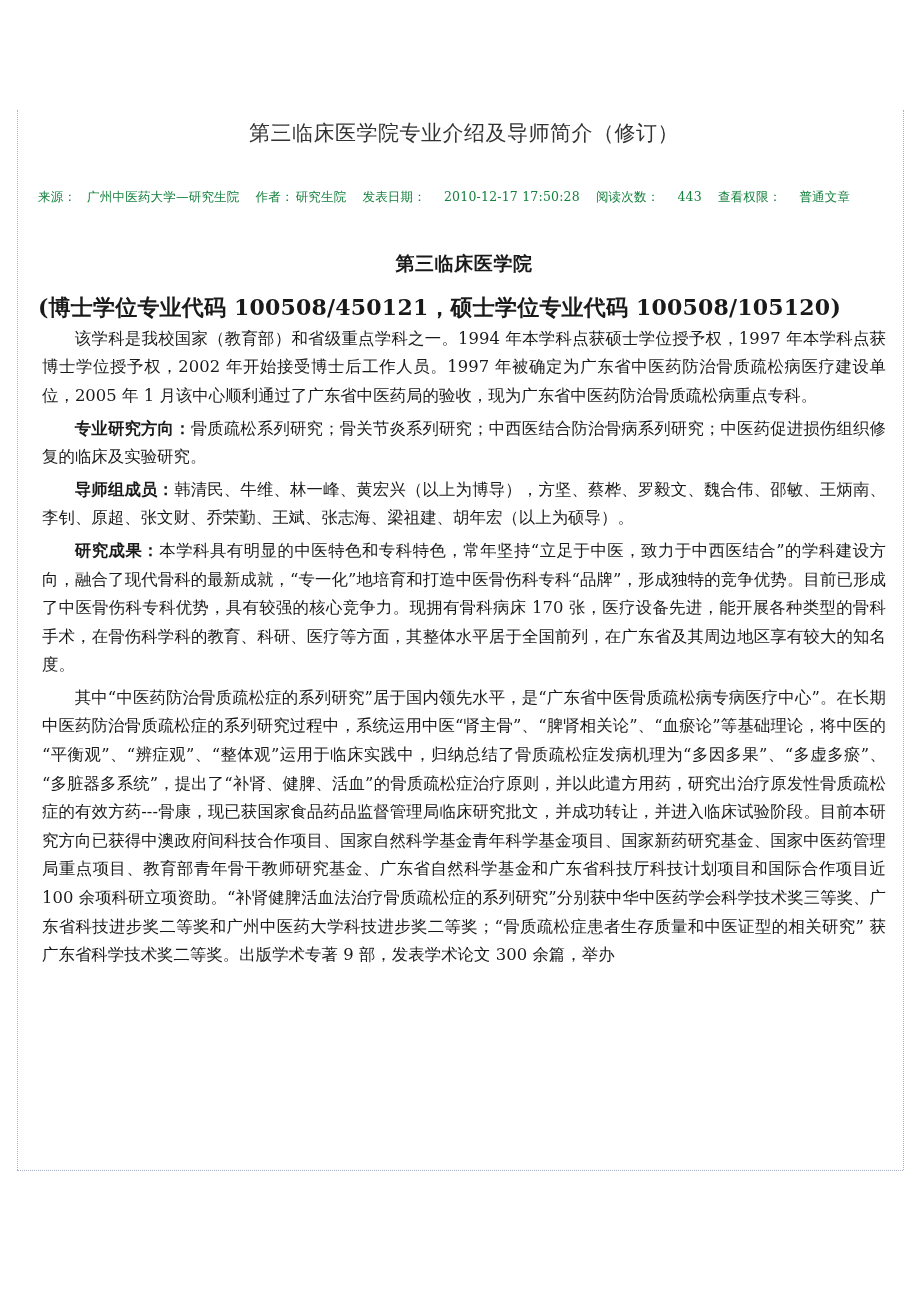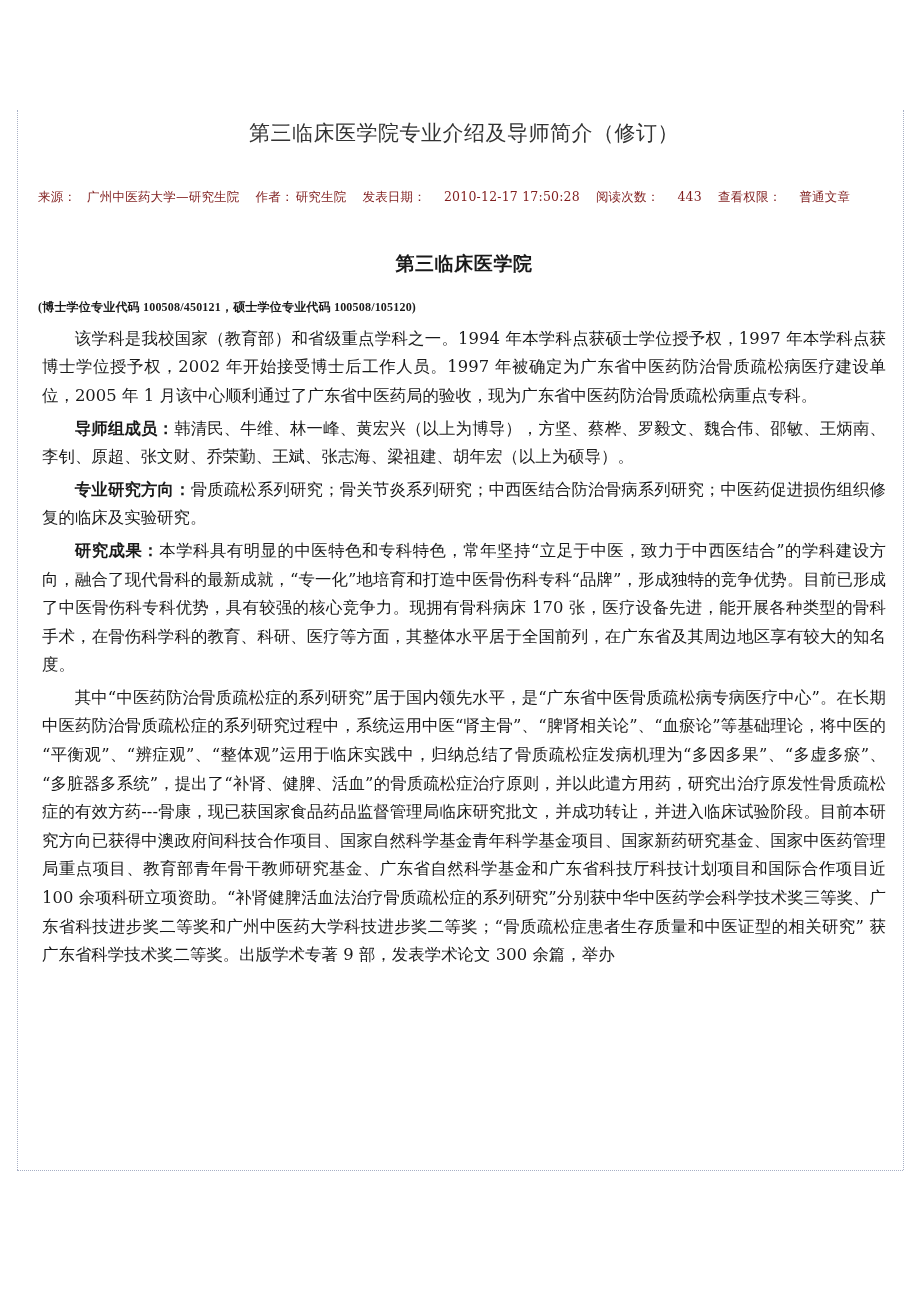--- a/index.html
+++ b/index.html
@@ -67,21 +67,21 @@
     color: #333333;
     margin: 0 0 0 0;
     font-family: "DejaVu Sans", "Liberation Sans", sans-serif;
   }
 
   
   .meta {
     margin-top: 40px;
     font-size: 12.5px;
     line-height: 18px;
-    color: #7f1d1d;
+    color: #15803d;
     white-space: nowrap;
     letter-spacing: .2px;
     font-family: "DejaVu Serif", "Liberation Serif", serif;
   }
   .meta .k { margin-right: 2px; }
   .meta .v { margin-right: 16px; }
   .meta .gap-sm { display: inline-block; width: 9px; }
   .meta .gap-md { display: inline-block; width: 16px; }
 
   
@@ -96,26 +96,25 @@
 
   
   .sub-title {
     font-size: 16px;
     line-height: 26px;
     font-weight: bold;
     margin-top: 17px;
     letter-spacing: .3px;
   }
   .code-line {
-    font-size: 12px;
+    font-size: 22px;
     line-height: 28px;
     font-weight: bold;
     margin-top: 2px;
     letter-spacing: .2px;
-    font-family: Liberation Serif, serif;
   }
 
   
   p.body {
     font-size: 16.4px;
     line-height: 28.6px;
     margin: 4px;
     text-align: justify;
     text-justify: inter-ideograph;
     text-indent: 2em;
@@ -145,25 +144,25 @@
     <h2 class="section-title">第三临床医学院</h2>
 
 
     <div class="code-line">(博士学位专业代码 100508/450121，硕士学位专业代码 100508/105120)</div>
 
     <p class="body">
       <span>该学科是我校国家（教育部）和省级重点学科之一。1994 年本学科点获硕士学位授予权，1997 年本学科点获博士学位授予权，2002 年开始接受博士后工作人员。1997 年被确定为广东省中医药防治骨质疏松病医疗建设单位，2005 年 1 月该中心顺利通过了广东省中医药局的验收，现为广东省中医药防治骨质疏松病重点专科。</span>
     </p>
 
     <p class="body">
-      <span class="lead">导师组成员：</span><span>韩清民、牛维、林一峰、黄宏兴（以上为博导），方坚、蔡桦、罗毅文、魏合伟、邵敏、王炳南、李钊、原超、张文财、乔荣勤、王斌、张志海、梁祖建、胡年宏（以上为硕导）。</span>
+      <span class="lead">专业研究方向：</span><span>骨质疏松系列研究；骨关节炎系列研究；中西医结合防治骨病系列研究；中医药促进损伤组织修复的临床及实验研究。</span>
     </p>
 
     <p class="body">
-      <span class="lead">专业研究方向：</span><span>骨质疏松系列研究；骨关节炎系列研究；中西医结合防治骨病系列研究；中医药促进损伤组织修复的临床及实验研究。</span>
+      <span class="lead">导师组成员：</span><span>韩清民、牛维、林一峰、黄宏兴（以上为博导），方坚、蔡桦、罗毅文、魏合伟、邵敏、王炳南、李钊、原超、张文财、乔荣勤、王斌、张志海、梁祖建、胡年宏（以上为硕导）。</span>
     </p>
 
 
     <p class="body">
       <span class="lead">研究成果：</span><span>本学科具有明显的中医特色和专科特色，常年坚持“立足于中医，致力于中西医结合”的学科建设方向，融合了现代骨科的最新成就，“专一化”地培育和打造中医骨伤科专科“品牌”，形成独特的竞争优势。目前已形成了中医骨伤科专科优势，具有较强的核心竞争力。现拥有骨科病床 170 张，医疗设备先进，能开展各种类型的骨科手术，在骨伤科学科的教育、科研、医疗等方面，其整体水平居于全国前列，在广东省及其周边地区享有较大的知名度。</span>
     </p>
 
     <p class="body">
       <span>其中“中医药防治骨质疏松症的系列研究”居于国内领先水平，是“广东省中医骨质疏松病专病医疗中心”。在长期中医药防治骨质疏松症的系列研究过程中，系统运用中医“肾主骨”、“脾肾相关论”、“血瘀论”等基础理论，将中医的“平衡观”、“辨症观”、“整体观”运用于临床实践中，归纳总结了骨质疏松症发病机理为“多因多果”、“多虚多瘀”、“多脏器多系统”，提出了“补肾、健脾、活血”的骨质疏松症治疗原则，并以此遣方用药，研究出治疗原发性骨质疏松症的有效方药---骨康，现已获国家食品药品监督管理局临床研究批文，并成功转让，并进入临床试验阶段。目前本研究方向已获得中澳政府间科技合作项目、国家自然科学基金青年科学基金项目、国家新药研究基金、国家中医药管理局重点项目、教育部青年骨干教师研究基金、广东省自然科学基金和广东省科技厅科技计划项目和国际合作项目近 100 余项科研立项资助。“补肾健脾活血法治疗骨质疏松症的系列研究”分别获中华中医药学会科学技术奖三等奖、广东省科技进步奖二等奖和广州中医药大学科技进步奖二等奖；“骨质疏松症患者生存质量和中医证型的相关研究” 获广东省科学技术奖二等奖。出版学术专著 9 部，发表学术论文 300 余篇，举办</span>
     </p>

